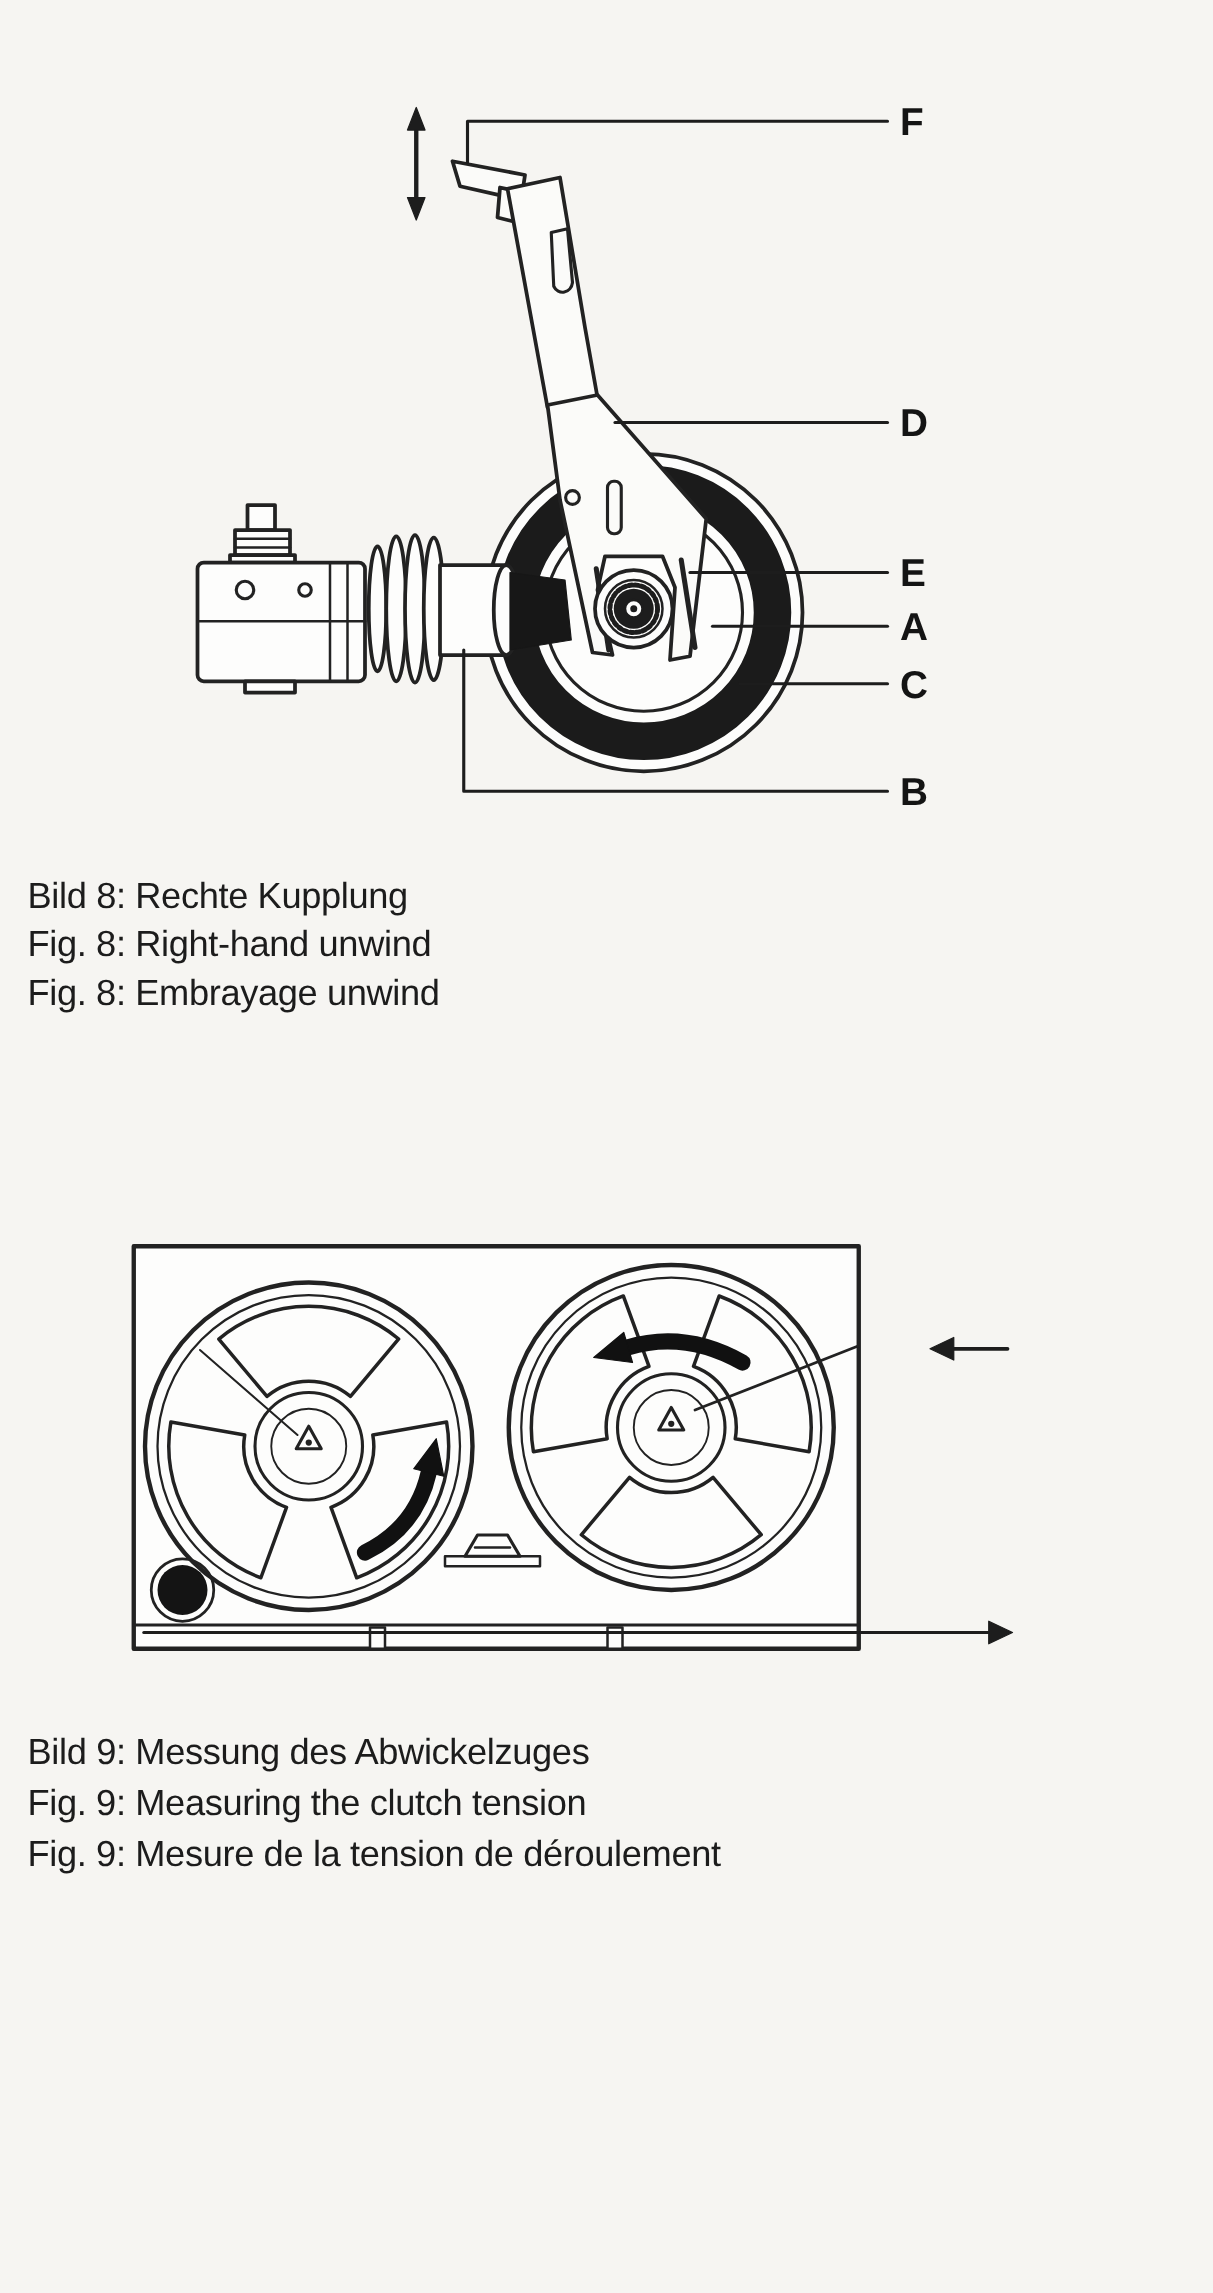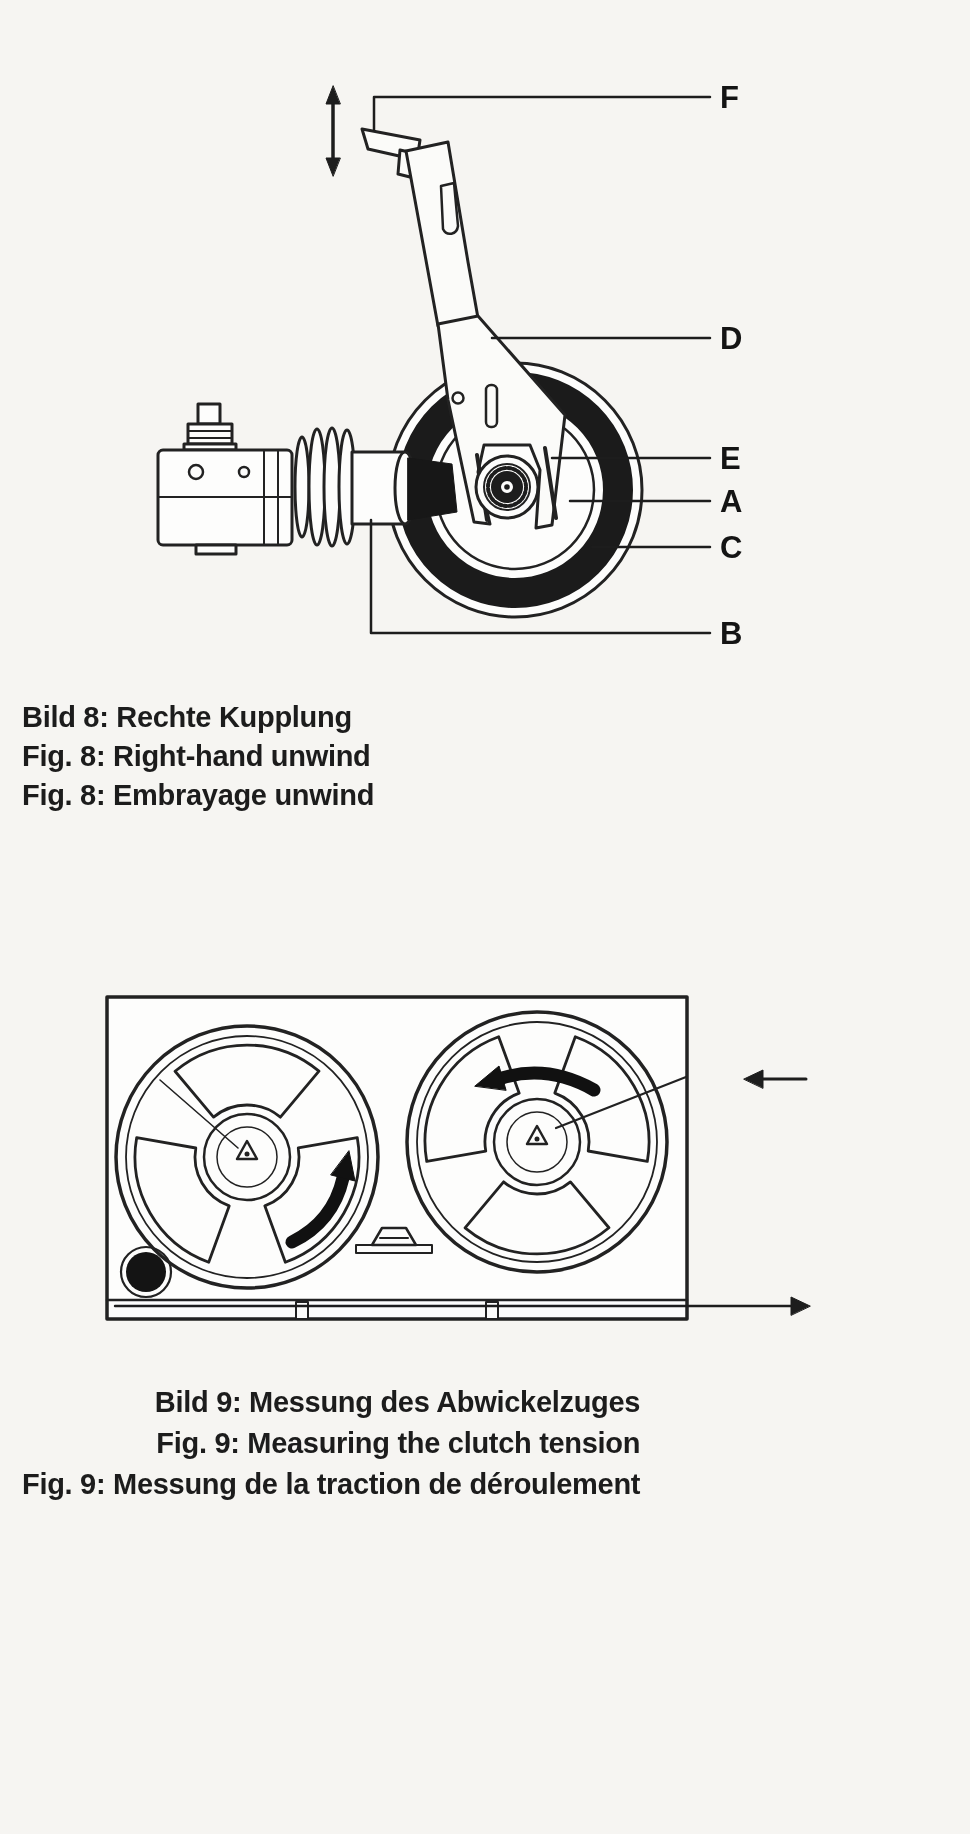--- a/index.html
+++ b/index.html
@@ -8,27 +8,27 @@
     width:970px;height:1834px;
     background:#f6f5f2;
     overflow:hidden;
     font-family:"Liberation Sans",sans-serif;
   }
   .page svg{position:absolute;top:0;left:0;}
   .captions{
     position:absolute;
     left:22px;
     color:#1c1c1c;
-    font-weight:700;
+    font-weight:400;
     font-size:29px;
     letter-spacing:-0.3px;
     white-space:nowrap;
   }
   .captions.f8{top:698px;line-height:39px;}
-  .captions.f9{top:1382px;line-height:41px;text-align:right;}
+  .captions.f9{top:1382px;line-height:41px;}
 </style>
 </head>
 <body>
 
 <div class="page">
 
   <svg width="970" height="1834" viewBox="0 0 970 1834">
     <defs>
       <path id="reel-cutout" d="M48.9 17.8 A52 52 0 0 1 -9 51.2 L-19.4 110.3 A112 112 0 0 0 105.2 38.3 Z"></path>
     </defs>
@@ -184,16 +184,16 @@
 
   <div class="captions f8">
     <div>Bild 8: Rechte Kupplung</div>
     <div>Fig. 8: Right-hand unwind</div>
     <div>Fig. 8: Embrayage unwind</div>
   </div>
 
   <div class="captions f9">
     <div>Bild 9: Messung des Abwickelzuges</div>
     <div>Fig. 9: Measuring the clutch tension</div>
-    <div>Fig. 9: Messung de la traction de déroulement</div>
+    <div>Fig. 9: Mesure de la tension de déroulement</div>
   </div>
 
 </div>
 
 </body></html>

